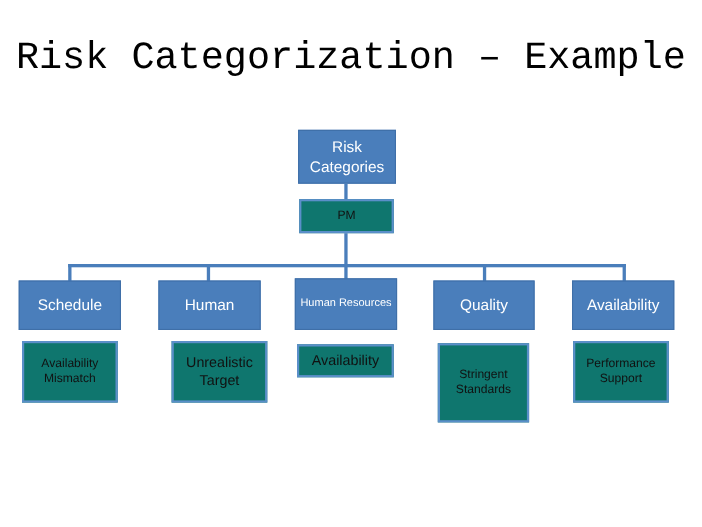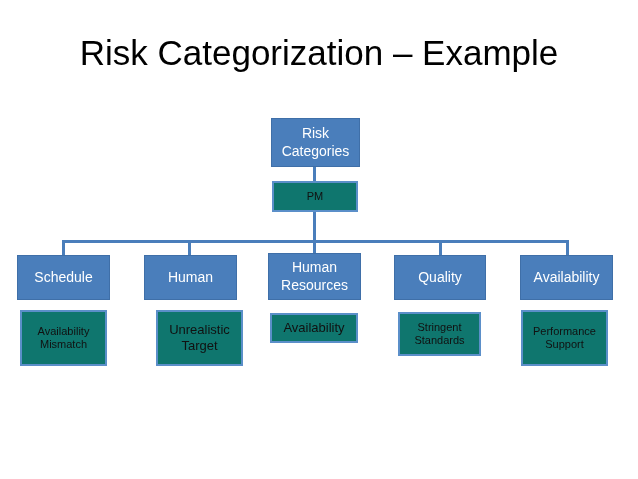--- a/index.html
+++ b/index.html
@@ -15,21 +15,21 @@
   
   .title{
     position:absolute;
     left:0;top:33px;width:638px;
     text-align:center;
     font-size:35px;
     font-weight:300;
     color:#000000;
     letter-spacing:0px;
     white-space:nowrap;
-    font-family:Liberation Sans, sans-serif;
+    font-family:Liberation Mono, monospace;
   }
 
   
   .conn{position:absolute;background:#4A7EBB;}
   .vline{width:3px;}
   .hline{height:3px;}
 
   
   .box{
     position:absolute;
@@ -86,31 +86,31 @@
     <span>Availability Mismatch</span>
   </div>
 
   <div class="box box-filled" style="left:144px;top:255px;width:93px;height:45px;font-size:14px;">
     <span>Human</span>
   </div>
   <div class="box box-outline" style="left:146px;top:310px;width:87px;height:56px;font-size:13px;margin-left:10px;">
     <span>Unrealistic Target</span>
   </div>
 
-  <div class="box box-filled" style="left:268px;top:253px;width:93px;height:47px;font-size:14px;">
+  <div class="box box-filled" style="left:268px;top:253px;width:93px;height:47px;font-size:10px;">
     <span>Human Resources</span>
   </div>
   <div class="box box-outline" style="left:270px;top:313px;width:88px;height:30px;font-size:13px;">
     <span>Availability</span>
   </div>
 
   <div class="box box-filled" style="left:394px;top:255px;width:92px;height:45px;font-size:14px;">
     <span>Quality</span>
   </div>
-  <div class="box box-outline" style="left:398px;top:312px;width:83px;height:44px;font-size:11px;">
+  <div class="box box-outline" style="left:398px;top:312px;width:83px;height:72px;font-size:11px;">
     <span>Stringent Standards</span>
   </div>
 
   <div class="box box-filled" style="left:520px;top:255px;width:93px;height:45px;font-size:14px;">
     <span>Availability</span>
   </div>
   <div class="box box-outline" style="left:521px;top:310px;width:87px;height:56px;font-size:11px;">
     <span>Performance Support</span>
   </div>
 

